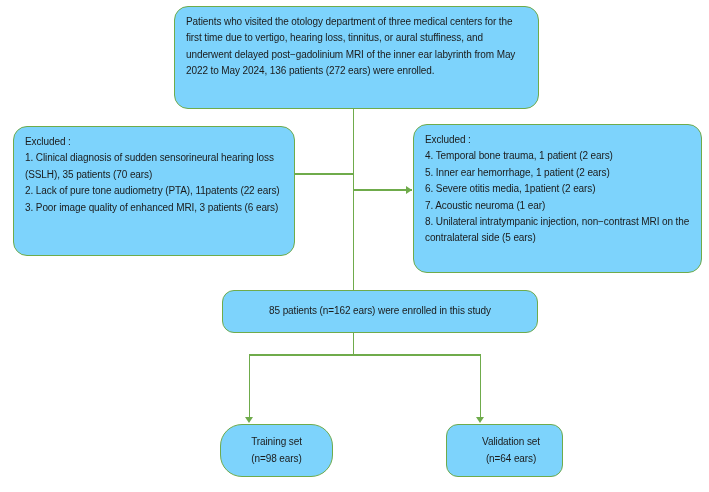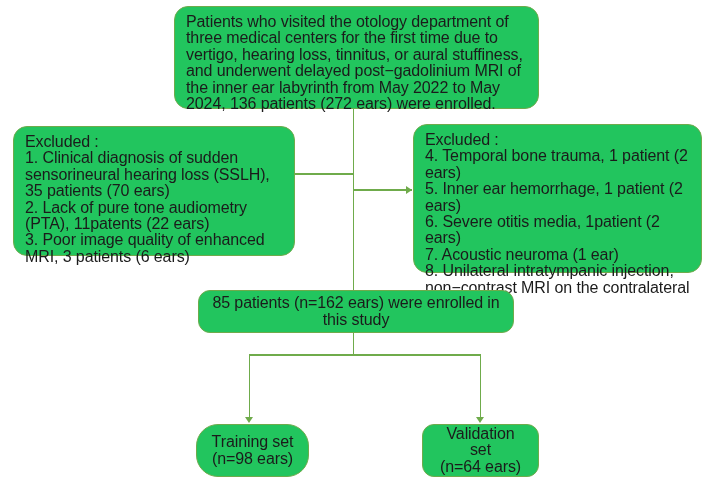--- a/index.html
+++ b/index.html
@@ -17,34 +17,35 @@
     width: 709px;
     height: 492px;
     background: #ffffff;
     overflow: hidden;
   }
   .node {
     position: absolute;
     box-sizing: border-box;
     border: 1.6px solid #6fab4b;
     border-radius: 14px;
-    background: #22c55e;
+    background: #7dd3fc;
     color: #1b1b1b;
-    font-size: 16px;
+    font-size: 10px;
     line-height: 16.4px;
     letter-spacing: -0.1px;
     padding: 7px 10px 6px 11px;
     z-index: 3;
   }
   .node.centered {
     display: flex;
     align-items: center;
     justify-content: center;
     text-align: center;
-    padding: 4px 12px;
+    padding: 4px 22px;
+    margin-left: 24px;
   }
   .node .txt {
     display: block;
     white-space: pre-line;
   }
 
   
   #node-top      { left: 174px; top: 6px;   width: 365px; height: 103px; }
   #node-excl-l   { left: 13px;  top: 126px; width: 282px; height: 130px; }
   #node-excl-r   { left: 413px; top: 124px; width: 289px; height: 149px; }

